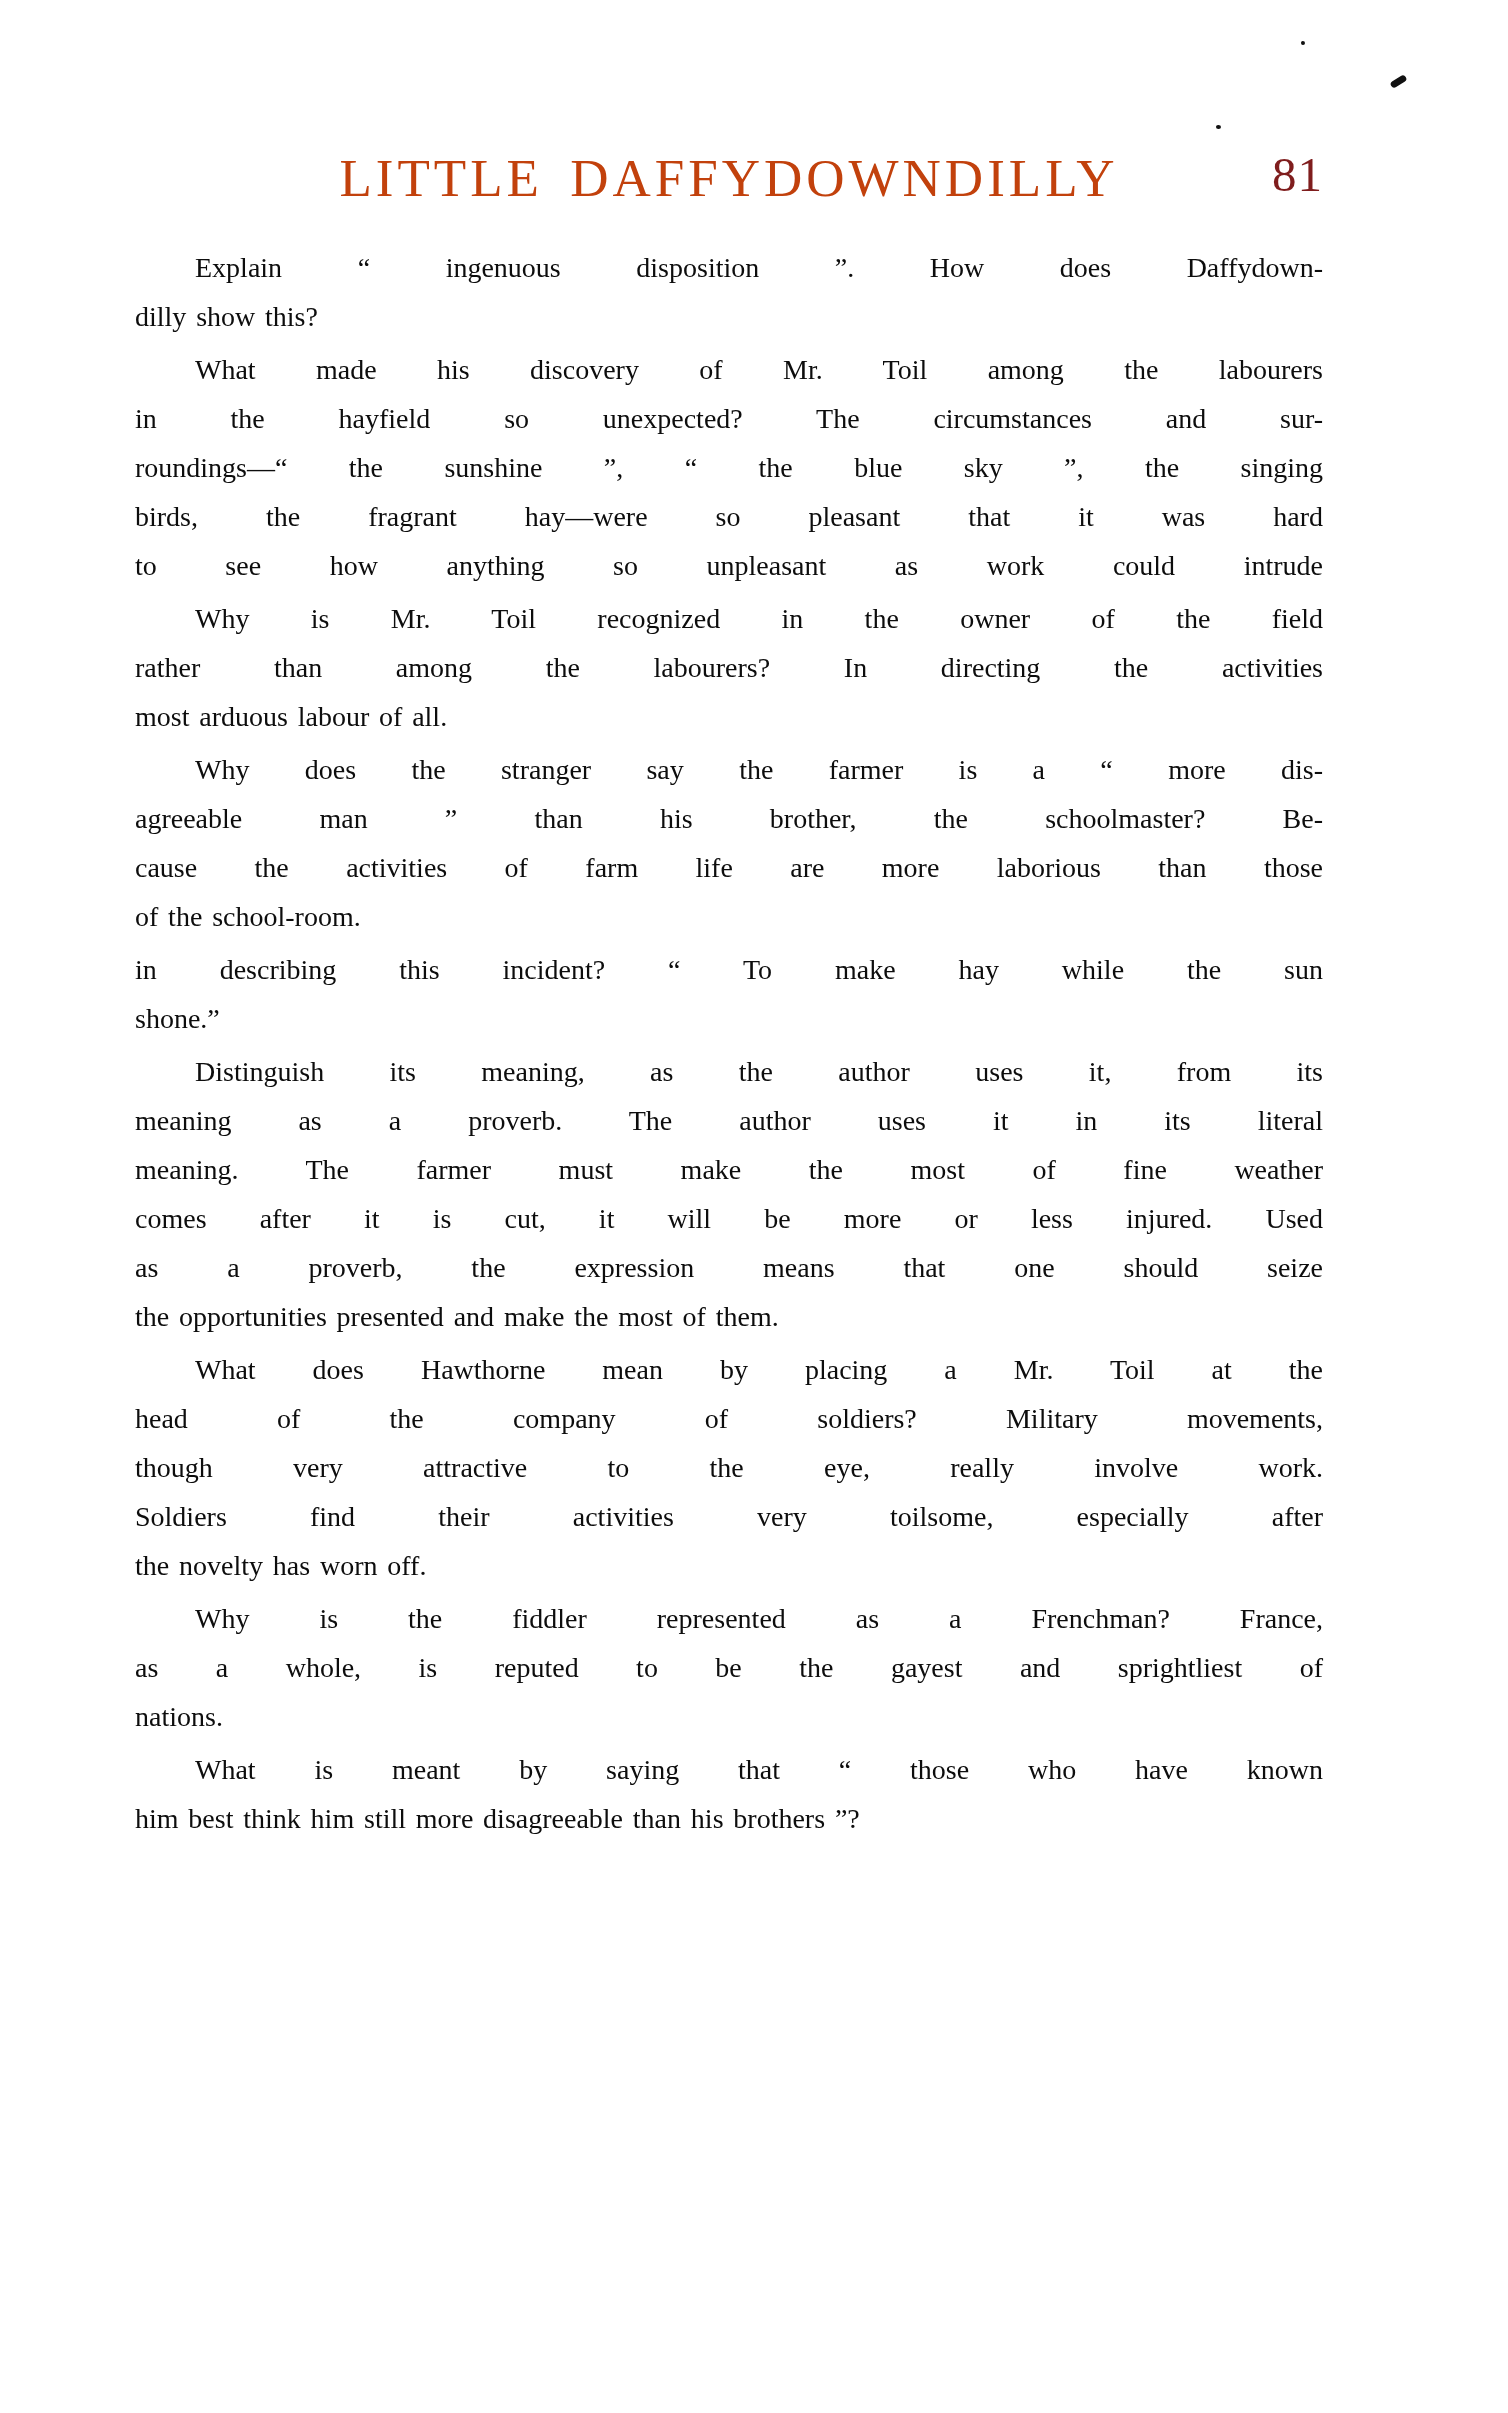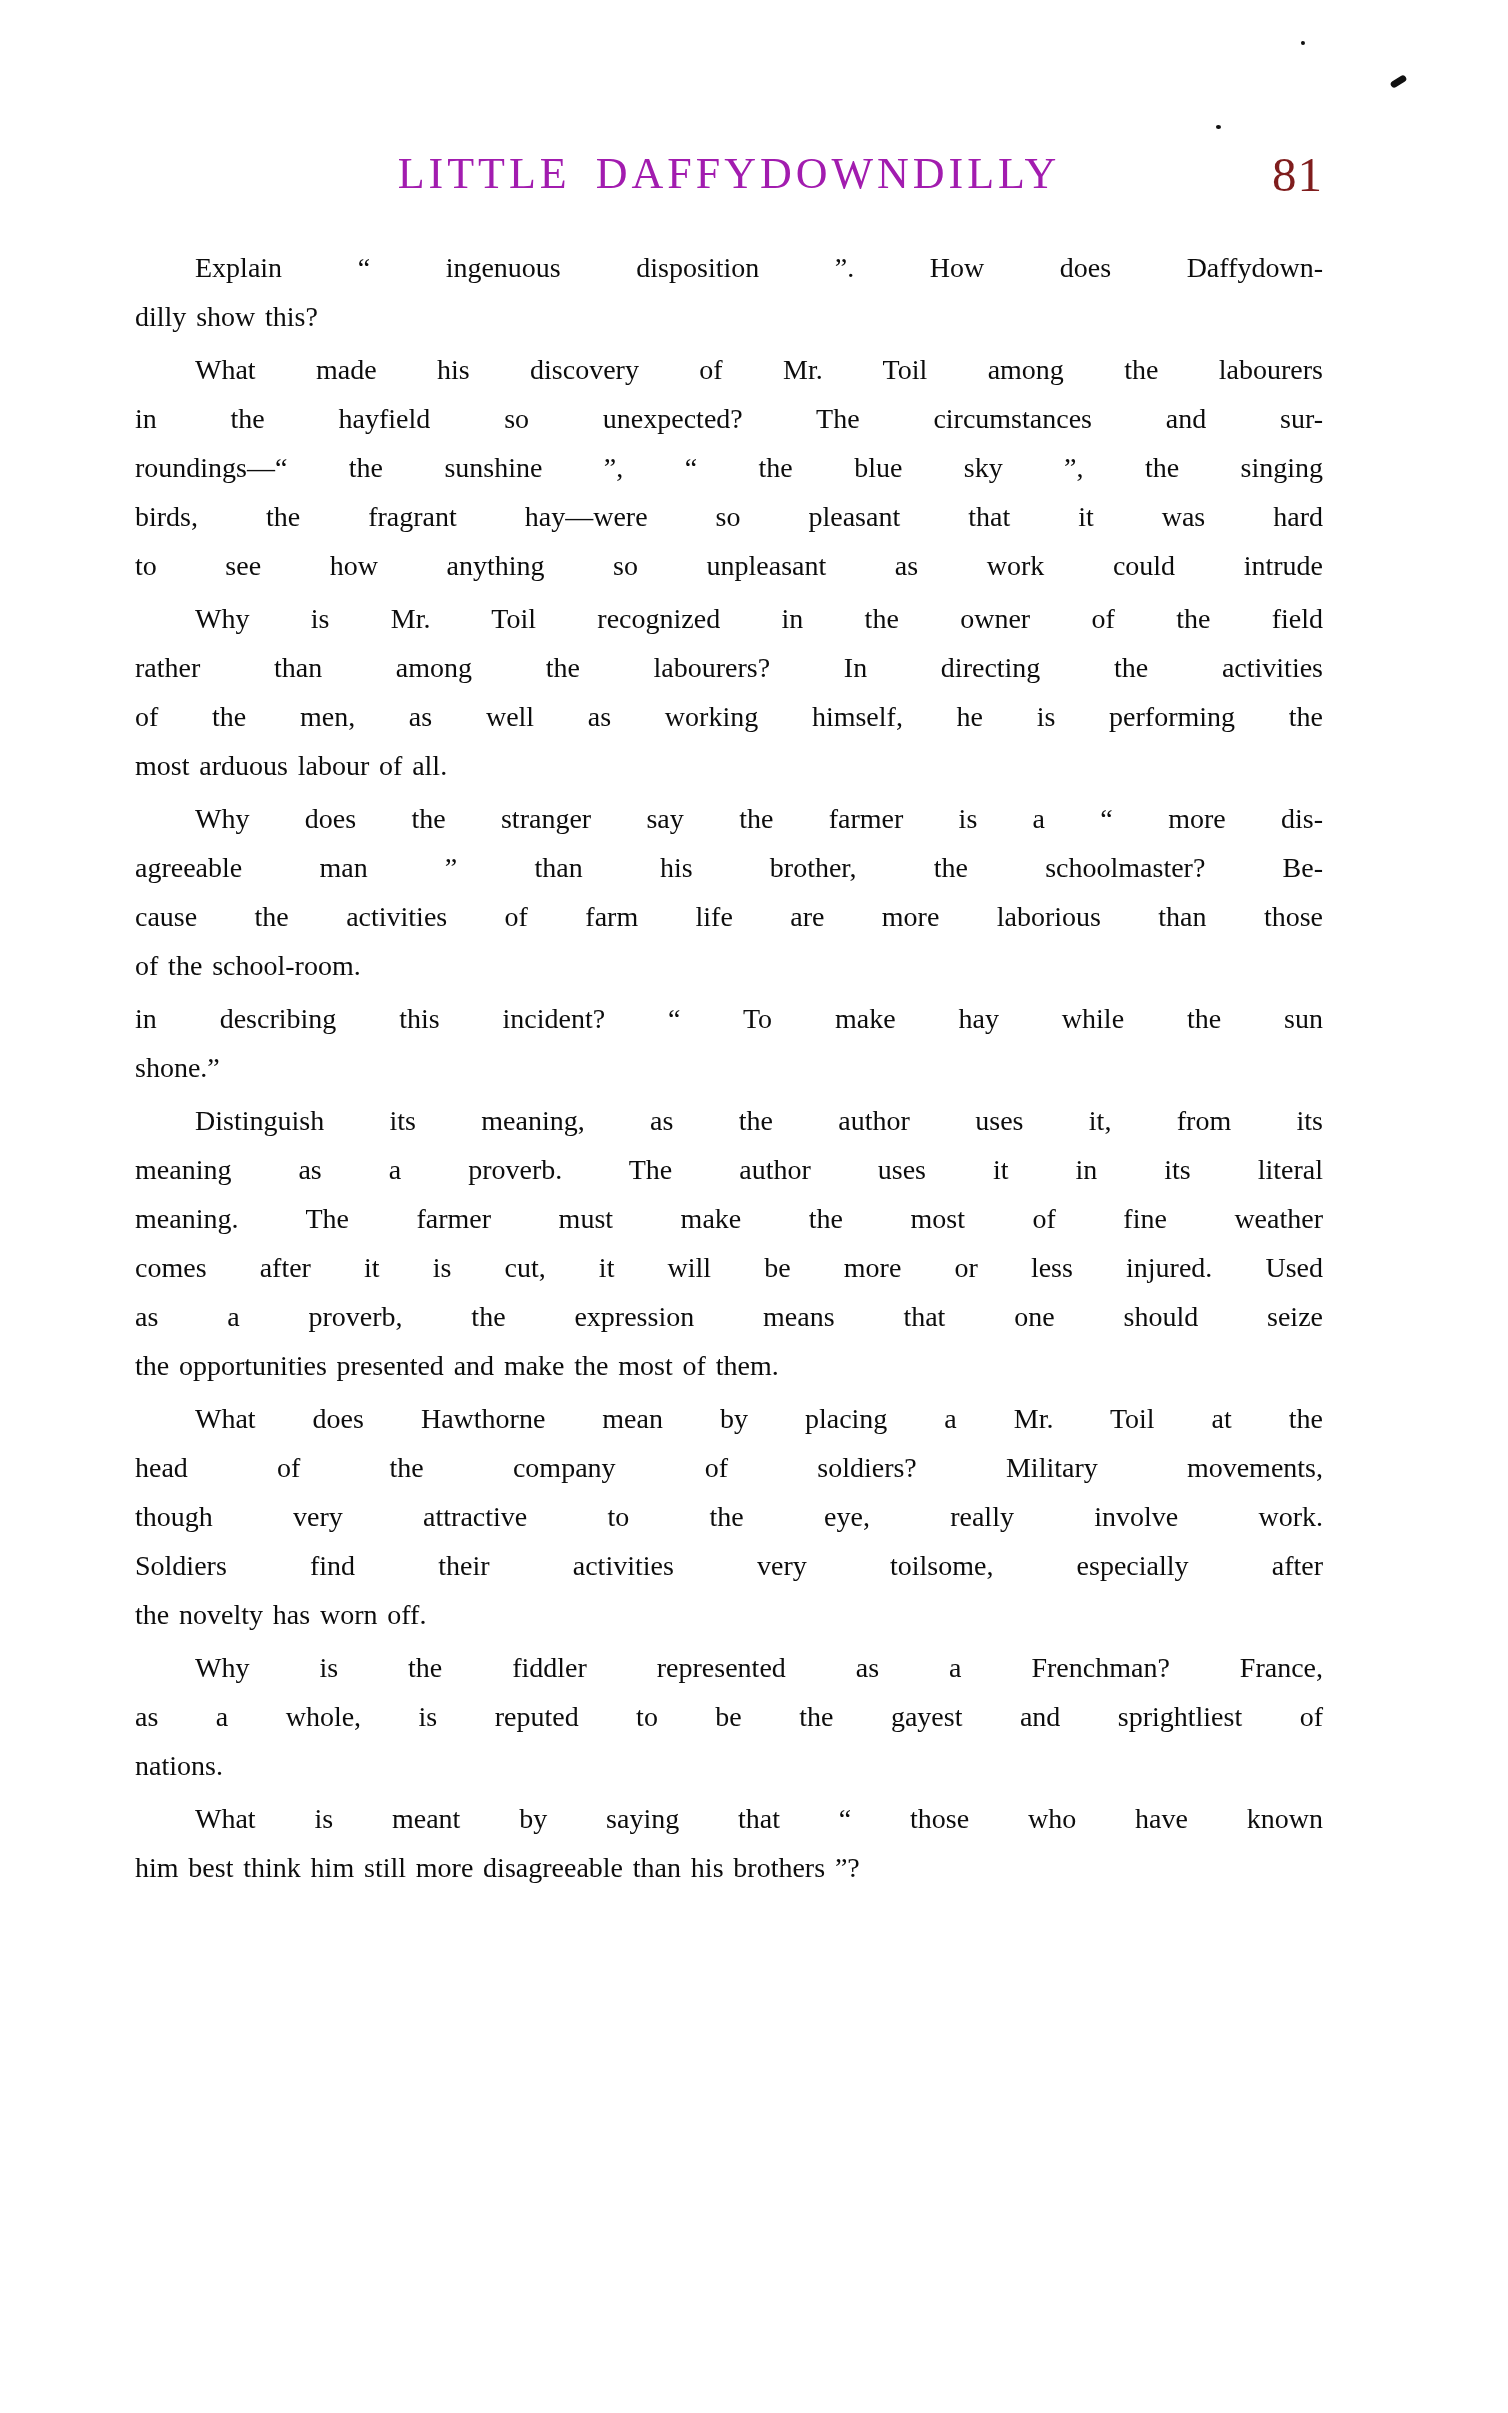--- a/index.html
+++ b/index.html
@@ -20,25 +20,25 @@
     position: absolute;
     top: 148px;
     left: 135px;
     width: 1188px;
     height: 44px;
   }
   .head-title {
     position: absolute;
     left: 0; right: 0;
     text-align: center;
-    font-size: 44px;
+    font-size: 53px;
     letter-spacing: 4px;
     word-spacing: 10px;
     white-space: nowrap;
-    color: #a21caf;
+    color: #c2410c;
   }
   .folio {
     position: absolute;
     right: 0;
     top: -2px;
     font-size: 49px;
     font-weight: 400;
     letter-spacing: 1px;
     color: #7f1d1d;
   }
@@ -91,21 +91,20 @@
       <div class="para">
         <div class="tline first">What made his discovery of Mr. Toil among the labourers</div>
         <div class="tline">in the hayfield so unexpected?  The circumstances and sur-</div>
         <div class="tline">roundings—“ the sunshine ”, “ the blue sky ”, the singing</div>
         <div class="tline">birds, the fragrant hay—were so pleasant that it was hard</div>
         <div class="tline">to see how anything so unpleasant as work could intrude</div>
       </div>
       <div class="para">
         <div class="tline first">Why is Mr. Toil recognized in the owner of the field</div>
         <div class="tline">rather than among the labourers?  In directing the activities</div>
-        <div class="tline">of the men, as well as working himself, he is performing the</div>
         <div class="tline last">most arduous labour of all.</div>
       </div>
       <div class="para">
         <div class="tline first">Why does the stranger say the farmer is a “ more dis-</div>
         <div class="tline">agreeable man ” than his brother, the schoolmaster?  Be-</div>
         <div class="tline">cause the activities of farm life are more laborious than those</div>
         <div class="tline last">of the school-room.</div>
       </div>
       <div class="para">
         <div class="tline">in describing this incident?  “ To make hay while the sun</div>

